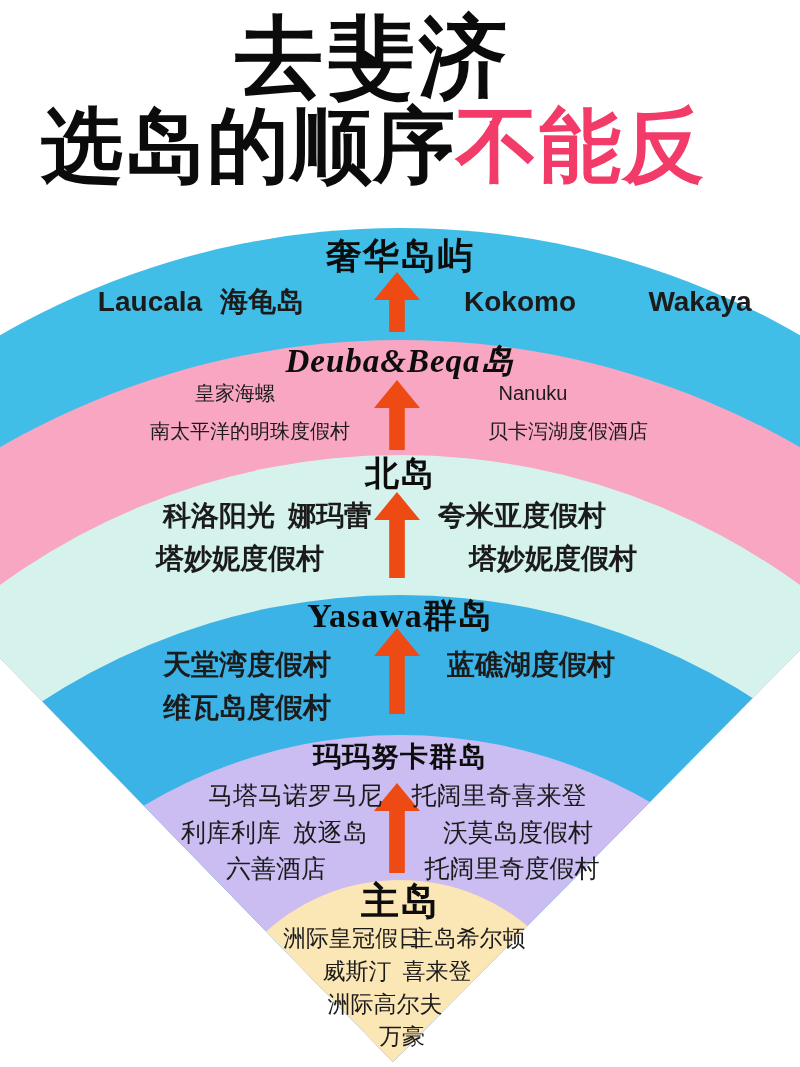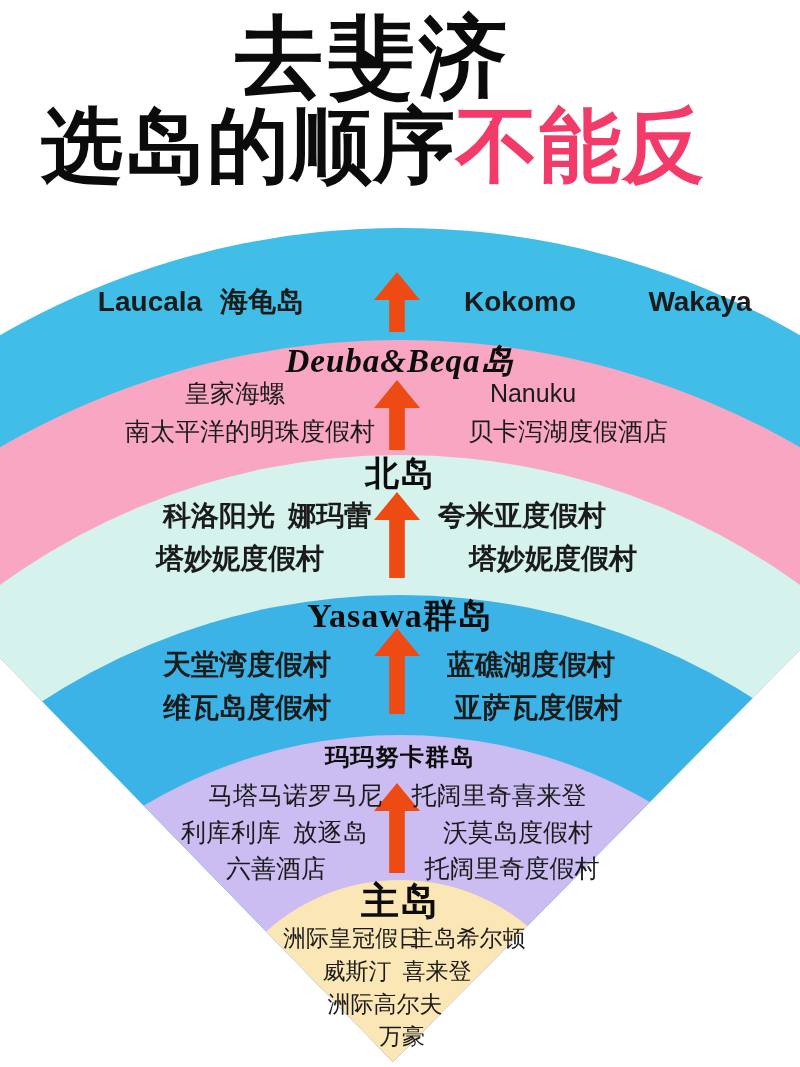--- a/index.html
+++ b/index.html
@@ -20,23 +20,23 @@
   .b0{left:-400px;top:228px;width:1600px;height:1600px;}
   .b1{left:-400px;top:340px;width:1600px;height:1600px;}
   .b2{left:-280px;top:455px;width:1360px;height:1360px;}
   .b3{left:-256px;top:595px;width:1312px;height:1312px;}
   .b4{left:-100px;top:735px;width:1000px;height:1000px;}
   .b5{left:200px;top:880px;width:400px;height:400px;}
   
   .lbl{position:absolute;transform:translate(-50%,-50%);white-space:nowrap;color:#1b1b1b;}
   .hdr{font-family:"Liberation Serif",serif;font-weight:900;color:#0d0d0d;letter-spacing:1px;}
   .h0{font-size:36px;} .h1{font-size:33px;font-style:italic;} .h2{font-size:34px;}
-  .h3{font-size:34px;} .h4{font-size:24px;} .h5{font-size:38px;}
+  .h3{font-size:34px;} .h4{font-size:28px;} .h5{font-size:38px;}
   .it{font-weight:500;}
-  .s28{font-size:28px;font-weight:bold;} .s27{font-size:25px;} .s25{font-size:25px;} .s23{font-size:23px;}
+  .s28{font-size:28px;font-weight:bold;} .s27{font-size:20px;} .s25{font-size:25px;} .s23{font-size:23px;}
   
   .arrow{position:absolute;width:46px;background:var(--arrow,#EE4A14);
          clip-path:polygon(50% 0,100% 28px,67% 28px,67% 100%,33% 100%,33% 28px,0 28px);}
 </style>
 </head>
 <body>
 
 <div class="canvas" style="--accent: #F23B69; --arrow: #EE4A14;">
 
   <div class="title">
@@ -52,20 +52,21 @@
     <div class="ring b4" style="background-color: rgb(203, 189, 242);"></div>
     <div class="ring b5" style="background-color: rgb(251, 230, 181);"></div>
   </div>
 
   <div class="arrow" style="left:374px;top:272px;height:60px"></div>
   <div class="arrow" style="left:374px;top:380px;height:70px"></div>
   <div class="arrow" style="left:374px;top:492px;height:86px"></div>
   <div class="arrow" style="left:374px;top:628px;height:86px"></div>
   <div class="arrow" style="left:374px;top:783px;height:90px"></div>
 
+  <div class="lbl hdr h0" style="left:400px;top:256px">奢华岛屿</div>
   <div class="lbl it s28" style="left:150px;top:302px">Laucala</div>
   <div class="lbl it s28" style="left:262px;top:302px">海龟岛</div>
   <div class="lbl it s28" style="left:520px;top:302px">Kokomo</div>
   <div class="lbl it s28" style="left:700px;top:302px">Wakaya</div>
 
   <div class="lbl hdr h1" style="left:400px;top:361px">Deuba&amp;Beqa岛</div>
   <div class="lbl it s27" style="left:235px;top:393px">皇家海螺</div>
   <div class="lbl it s27" style="left:533px;top:393px">Nanuku</div>
   <div class="lbl it s27" style="left:250px;top:431px">南太平洋的明珠度假村</div>
   <div class="lbl it s27" style="left:568px;top:431px">贝卡泻湖度假酒店</div>
@@ -74,21 +75,20 @@
   <div class="lbl it s28" style="left:219px;top:516px">科洛阳光</div>
   <div class="lbl it s28" style="left:330px;top:516px">娜玛蕾</div>
   <div class="lbl it s28" style="left:522px;top:516px">夸米亚度假村</div>
   <div class="lbl it s28" style="left:240px;top:559px">塔妙妮度假村</div>
   <div class="lbl it s28" style="left:553px;top:559px">塔妙妮度假村</div>
 
   <div class="lbl hdr h3" style="left:400px;top:616px">Yasawa群岛</div>
   <div class="lbl it s28" style="left:247px;top:665px">天堂湾度假村</div>
   <div class="lbl it s28" style="left:531px;top:665px">蓝礁湖度假村</div>
   <div class="lbl it s28" style="left:247px;top:708px">维瓦岛度假村</div>
-  <div class="lbl it s28" style="left:538px;top:708px">亚萨瓦度假村</div>
 
   <div class="lbl hdr h4" style="left:400px;top:757px">玛玛努卡群岛</div>
   <div class="lbl it s25" style="left:258px;top:795px">马塔马诺</div>
   <div class="lbl it s25" style="left:345px;top:795px">罗马尼</div>
   <div class="lbl it s25" style="left:499px;top:795px">托阔里奇喜来登</div>
   <div class="lbl it s25" style="left:231px;top:832px">利库利库</div>
   <div class="lbl it s25" style="left:330px;top:832px">放逐岛</div>
   <div class="lbl it s25" style="left:518px;top:832px">沃莫岛度假村</div>
   <div class="lbl it s25" style="left:276px;top:868px">六善酒店</div>
   <div class="lbl it s25" style="left:512px;top:868px">托阔里奇度假村</div>

